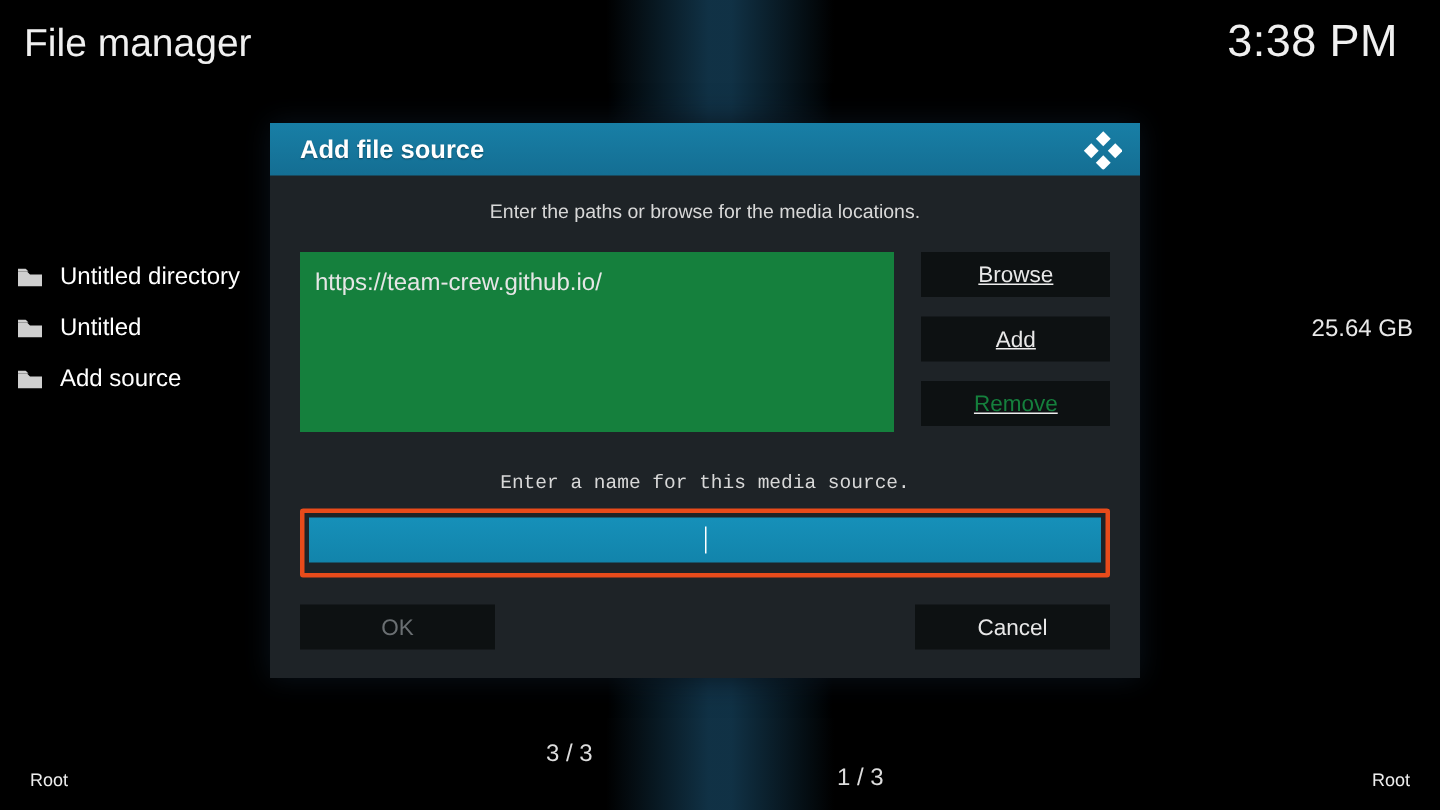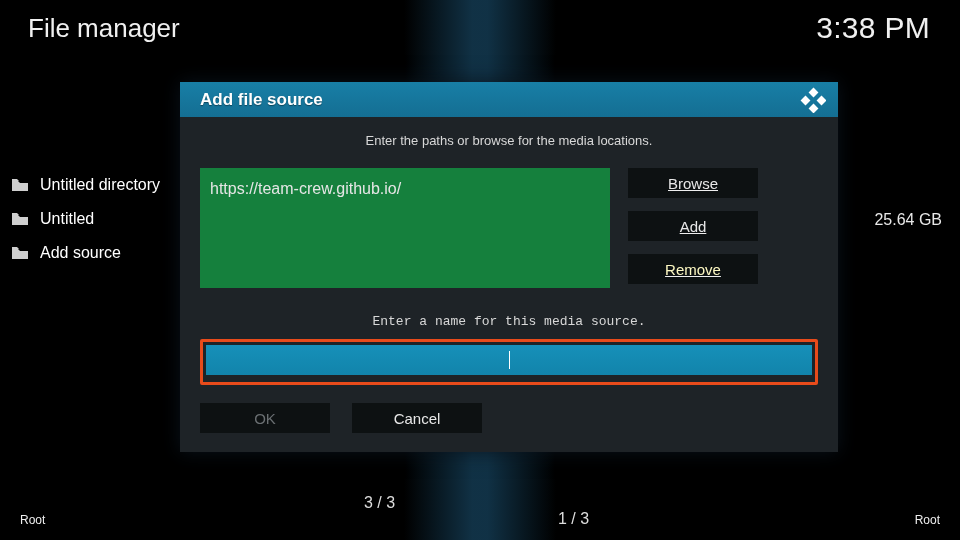--- a/index.html
+++ b/index.html
@@ -17,23 +17,23 @@
     background: linear-gradient(to right,
        rgba(24,70,98,0) 0%,
        rgba(30,90,126,0.55) 45%,
        rgba(30,90,126,0.55) 55%,
        rgba(24,70,98,0) 100%);
     z-index: 0;
   }
 
   
   .header {
-    position: absolute; top: 10px; left: 0; right: 2px; height: 36px;
+    position: absolute; top: 10px; left: 0; right: 12px; height: 36px;
     display: flex; justify-content: space-between; align-items: center;
-    padding: 0 28px;
+    padding: 0 16px;
     z-index: 1;
   }
   .header .title { font-size: 26px; font-weight: 300; color: #f0f0f0; }
   .header .clock { font-size: 30px; font-weight: 300; color: #f0f0f0; letter-spacing: 0.01em;}
 
   
   .side {
     position: absolute; top: 168px; left: 8px; width: 400px;
     z-index: 1;
   }
@@ -61,21 +61,21 @@
     display: flex; align-items: center; justify-content: space-between;
     padding: 0 20px;
     z-index: 1;
   }
   .footer .foot { font-size: 12px; color: #eee; font-weight: 300; }
   .footer .count-a { position: absolute; left: 364px; bottom: 28px; font-size:16px; color:#ddd; font-weight:300;}
   .footer .count-b { position: absolute; left: 558px; bottom: 12px; font-size:16px; color:#ddd; font-weight:300;margin-top:10px;}
   .dialog {
     position: absolute;
     left: 180px; top: 82px;
-    width: 658px; height: 370px;
+    width: 580px; height: 370px;
     background: #1e2327;
     box-shadow: 0 0 18px rgba(10,20,30,0.9);
     z-index: 6;
   }
   .dlg-title {
     height: 35px;
     background: linear-gradient(#187fa6, #146e93);
     display:flex; align-items:center; justify-content:space-between;
     padding: 0 12px 0 20px;
     color: #fff;
@@ -97,21 +97,21 @@
   }
   .path-box .path-line { padding: 0 2px;}
   .btn-col { width: 130px; display:flex; flex-direction:column; gap:13px;text-decoration:underline;}
   .btn {
     height: 30px;
     background: #0d1112;
     display:flex; align-items:center; justify-content:center;
     color:#e8e8e8; font-size:15px; font-weight:300;
     cursor:pointer;
   }
-  .btn.disabled { color:#fef9c3; cursor:default;}
+  .btn.disabled { color:#15803d; cursor:default;}
 
   .instr2 { text-align:center; color:#d8d8d8; font-size:13px; font-weight:300; margin-top:26px;font-family:Liberation Mono, monospace;}
 
   .name-field {
     margin-top: 14px;
     position: relative;
     height: 38px;
   }
   .name-outline {
     position:absolute; left:0; right:0; top:-4px; bottom:-4px;
@@ -125,21 +125,21 @@
     display:flex; align-items:center; justify-content:center;
     color:#fff; font-size:16px;
   }
   .caret {
     width:1px; height:18px; background:#fff;
     animation: blink 1s step-end infinite;
   }
   @keyframes blink { 50% { opacity:0; } }
 
   .dlg-buttons {
-    display:flex; gap:22px; justify-content:flex-start; margin-top:22px;
+    display:flex; gap:22px; justify-content:space-between; margin-top:22px;
   }
   .dlg-btn {
     width: 130px; height: 30px;
     background:#0d1112;
     display:flex; align-items:center; justify-content:center;
     font-size:15px; font-weight:300;
   }
   .dlg-btn.ok { color:#6a6f72;}
   .dlg-btn.cancel { color:#e8e8e8;}
 </style>

